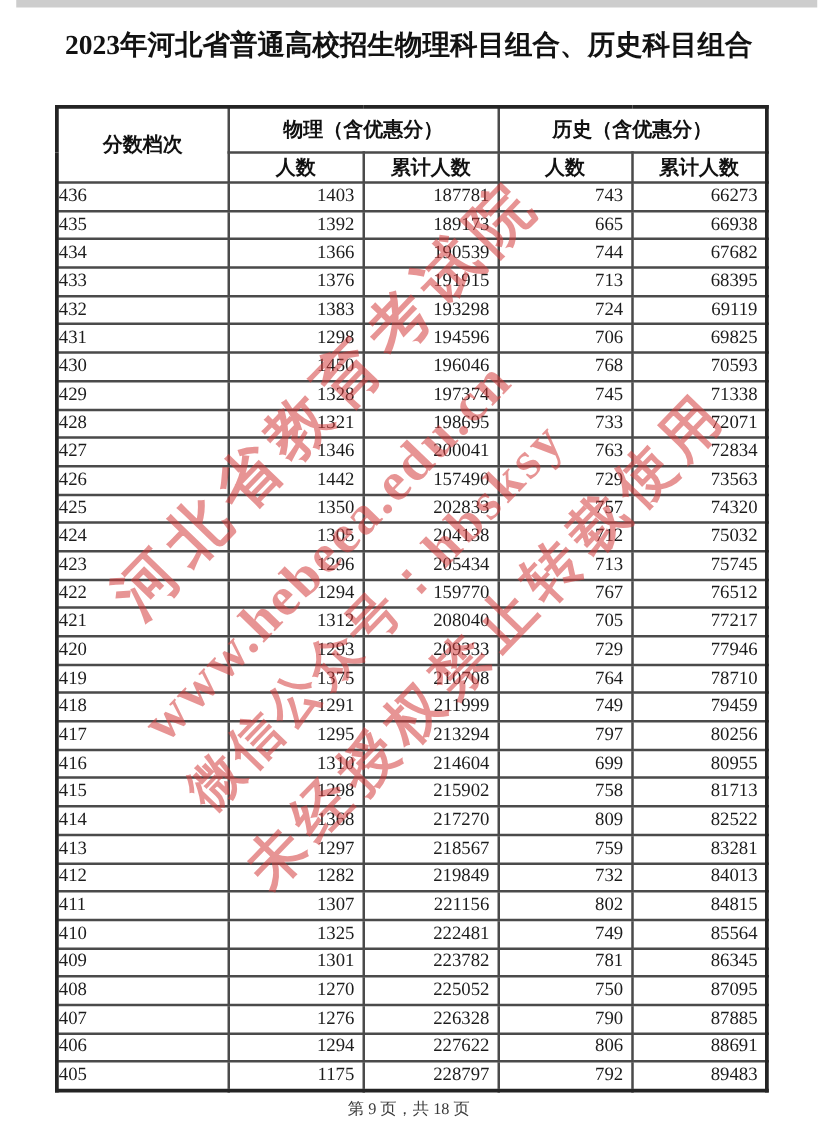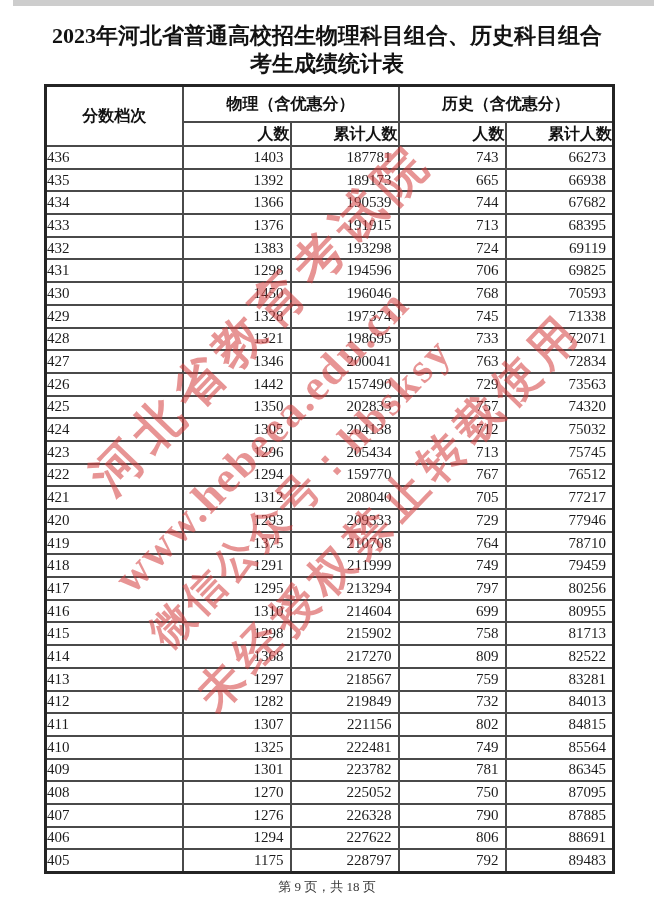--- a/index.html
+++ b/index.html
@@ -27,21 +27,21 @@
   }
   table.scores th, table.scores td {
     border:2px solid #4a4a4a;
     overflow:hidden; white-space:nowrap;
   }
   thead th {
     font-weight:bold; font-size:16px; color:#111;
     text-align:center; padding:0;
   }
   thead tr.group-row th { height:34px; }
-  thead tr.sub-row th { height:22px;text-align:right; }
+  thead tr.sub-row th { height:22px; }
   tbody td {
     height:20.7px; font-size:15px; font-weight:normal;
     text-align:right; padding:0 6px 0 0; color:#1c1c1c;
   }
   tbody td.score { text-align:left; padding:0; }
   .page-footer {
     position:absolute; top:878px; left:0; width:654px;
     text-align:center; font-size:13px; color:#3a3a3a;
   }
   .watermark-layer { position:absolute; inset:0; pointer-events:none; z-index:5; }
@@ -56,21 +56,20 @@
   .wm3 { left:158px; top:612px; font-size:42px; letter-spacing:3px; }
   .wm4 { left:205px; top:672px; font-size:46px; letter-spacing:7px; }
 </style>
 </head>
 <body>
 
 <div class="scan-edge-bar"></div>
 
 <div class="page-title">
   <div>2023年河北省普通高校招生物理科目组合、历史科目组合</div>
-  <div>考生成绩统计表</div>
 </div>
 
 <table class="scores">
   <colgroup>
     <col style="width:137px">
     <col style="width:108px">
     <col style="width:108px">
     <col style="width:107px">
     <col style="width:108px">
   </colgroup>

